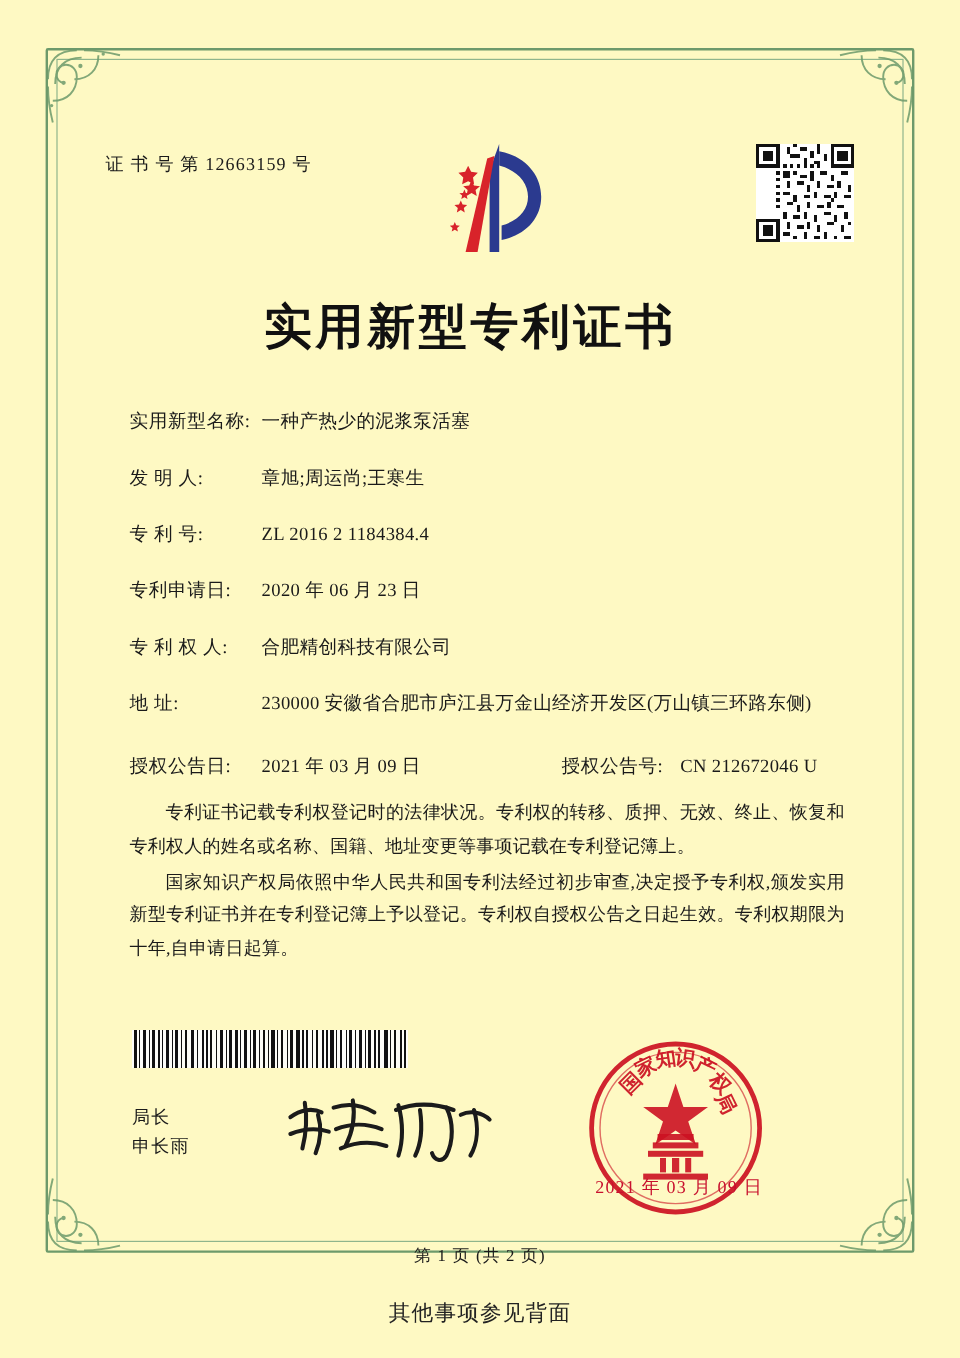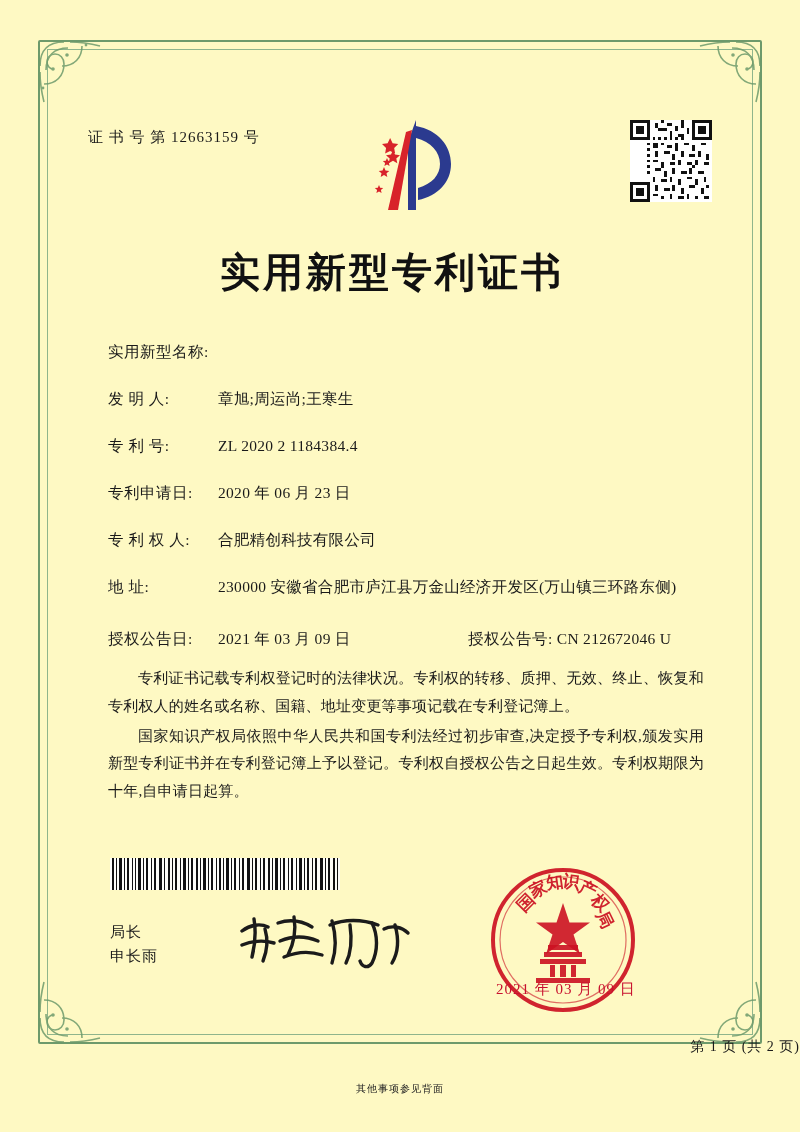--- a/index.html
+++ b/index.html
@@ -116,21 +116,21 @@
 
   .two-col {
     display: flex;
     align-items: flex-start;
   }
   .two-col .left { width: 360px; display:flex; }
   .two-col .right { display:flex; }
   .two-col .right .field-label {
     width: auto;
     flex: 0 0 auto;
-    margin-right: 4px;
+    margin-right: 14px;
   }
 
   
   .paragraphs {
     position: absolute;
     left: 108px;
     right: 96px;
     top: 665px;
     font-size: 15px;
     line-height: 1.85;
@@ -185,30 +185,30 @@
     color: #c8102e;
     letter-spacing: 1px;
     font-family: "Liberation Serif", serif;
   }
 
   
   .page-num {
     position: absolute;
     left: 0; right: 0;
     top: 1038px;
-    text-align: right;
+    text-align: center;
     font-size: 14px;
     letter-spacing: 1px;
   }
   .footnote {
     position: absolute;
     left: 0; right: 0;
     top: 1082px;
     text-align: center;
-    font-size: 10px;
+    font-size: 18px;
     letter-spacing: 1px;
     color: #222;
   }
 </style>
 </head>
 <body>
 
 <div class="page">
 
   <div class="border-outer"></div>
@@ -396,30 +396,31 @@
       </g>
     </svg>
   </div>
 
   <div class="title">实用新型专利证书</div>
 
   <div class="fields">
 
     <div class="field-row">
       <div class="field-label">实用新型名称:</div>
+      <div class="field-value">一种产热少的泥浆泵活塞</div>
     </div>
 
     <div class="field-row">
       <div class="field-label">发 明 人:</div>
       <div class="field-value">章旭;周运尚;王寒生</div>
     </div>
 
     <div class="field-row">
       <div class="field-label">专 利 号:</div>
-      <div class="field-value num">ZL 2020 2 1184384.4</div>
+      <div class="field-value num">ZL 2016 2 1184384.4</div>
     </div>
 
     <div class="field-row">
       <div class="field-label">专利申请日:</div>
       <div class="field-value">2020 年 06 月 23 日</div>
     </div>
 
     <div class="field-row">
       <div class="field-label">专 利 权 人:</div>
       <div class="field-value">合肥精创科技有限公司</div>

